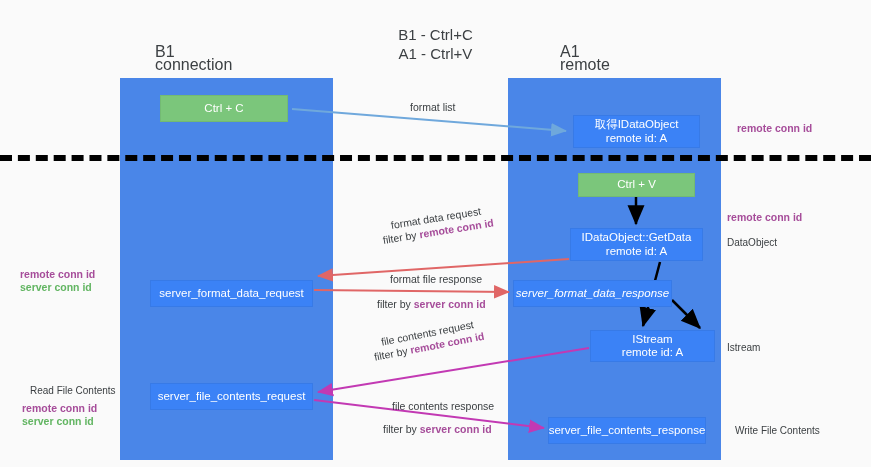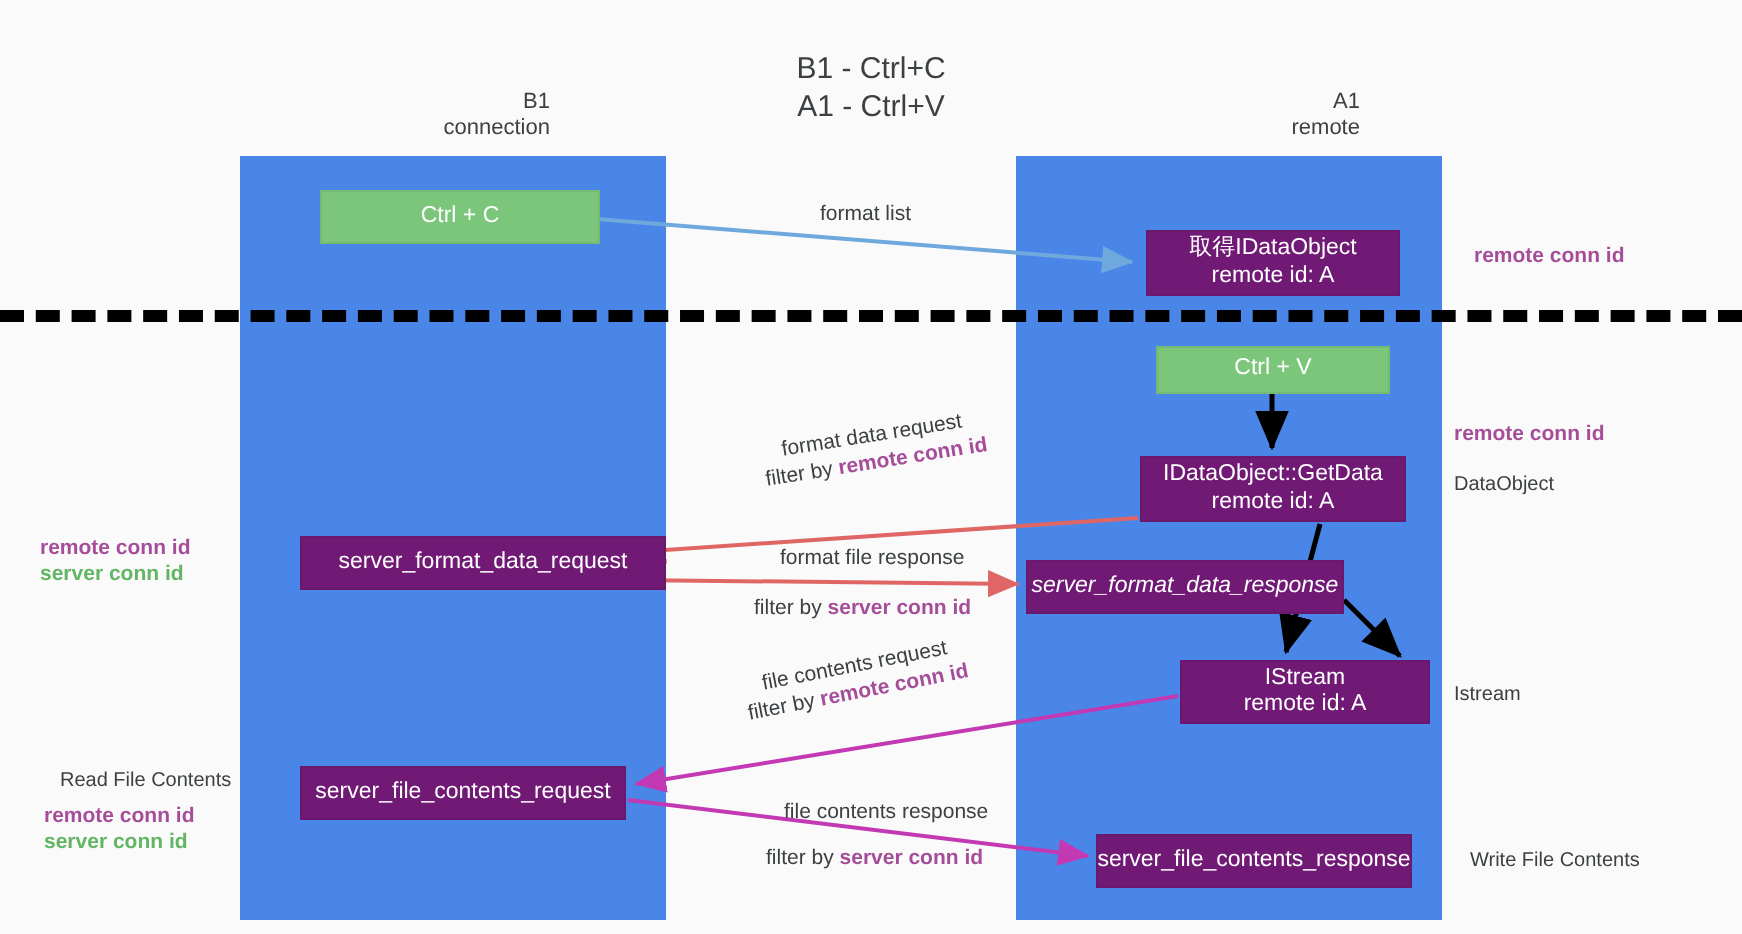--- a/index.html
+++ b/index.html
@@ -18,21 +18,21 @@
   #title{
     left:0;top:6px;width:871px;
     text-align:center;
     font-size:15px;color:#3c4043;line-height:19px;
     white-space:pre-line;
     margin-top:19px;
   }
 
   
   .colhead{
-    text-align:right;font-size:11px;color:#3c4043;line-height:13px;
+    text-align:left;font-size:16px;color:#3c4043;line-height:13px;
     white-space:pre-line;
   }
   #head-b1{left:155px;top:45px;width:120px;}
   #head-a1{left:560px;top:45px;width:120px;}
 
   
   .lane{background:#4a86e8;}
   #lane-b1{left:120px;top:78px;width:213px;height:382px;}
   #lane-a1{left:508px;top:78px;width:213px;height:382px;}
 
@@ -46,27 +46,27 @@
   .node{
     box-sizing:border-box;
     display:flex;flex-direction:column;
     align-items:center;justify-content:center;
     color:#ffffff;font-size:11.5px;line-height:13.5px;
     text-align:center;
     white-space:pre-line;
     border:1px solid rgba(0,0,0,0.06);
   }
   .green{background:#76c893;background:#7bc67b;}
-  .orange{background:#701a75;}
-
-  #n-ctrlc{left:160px;top:95px;width:140px;height:27px;}
+  .orange{background:#3b82f6;}
+
+  #n-ctrlc{left:160px;top:95px;width:128px;height:27px;}
   #n-idataobject{left:573px;top:115px;width:127px;height:33px;}
   #n-ctrlv{left:578px;top:173px;width:117px;height:24px;}
   #n-getdata{left:570px;top:228px;width:133px;height:33px;}
-  #n-fmtreq{left:150px;top:268px;width:183px;height:27px;}
+  #n-fmtreq{left:150px;top:280px;width:163px;height:27px;}
   #n-fmtresp{left:513px;top:280px;width:159px;height:27px;font-style:italic;}
   #n-istream{left:590px;top:330px;width:125px;height:32px;}
   #n-filereq{left:150px;top:383px;width:163px;height:27px;}
   #n-fileresp{left:548px;top:417px;width:158px;height:27px;}
 
   
   .sidelbl{font-size:10.5px;line-height:13px;font-weight:bold;}
   .purple{color:#a64d9a;}
   .green-t{color:#62b562;}
   .plain{color:#3c4043;font-weight:normal;font-size:10px;}

